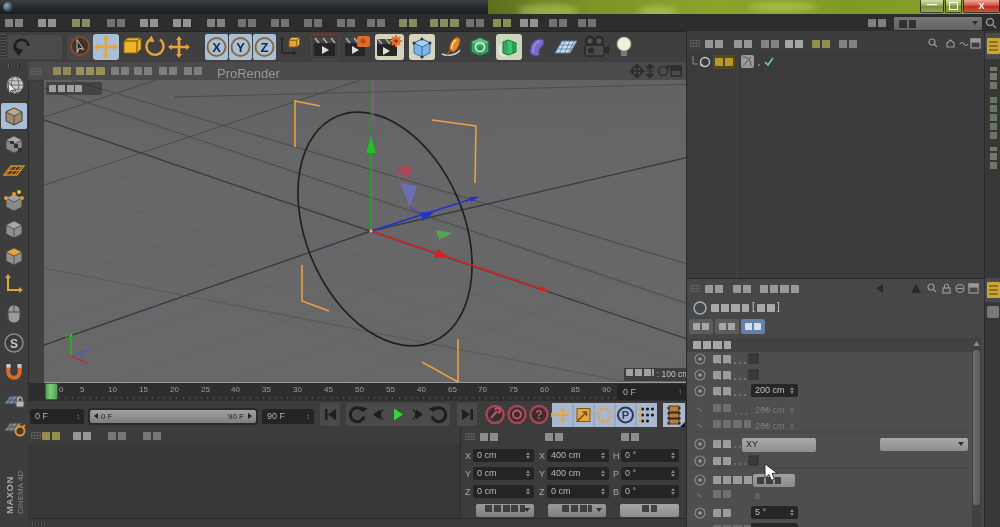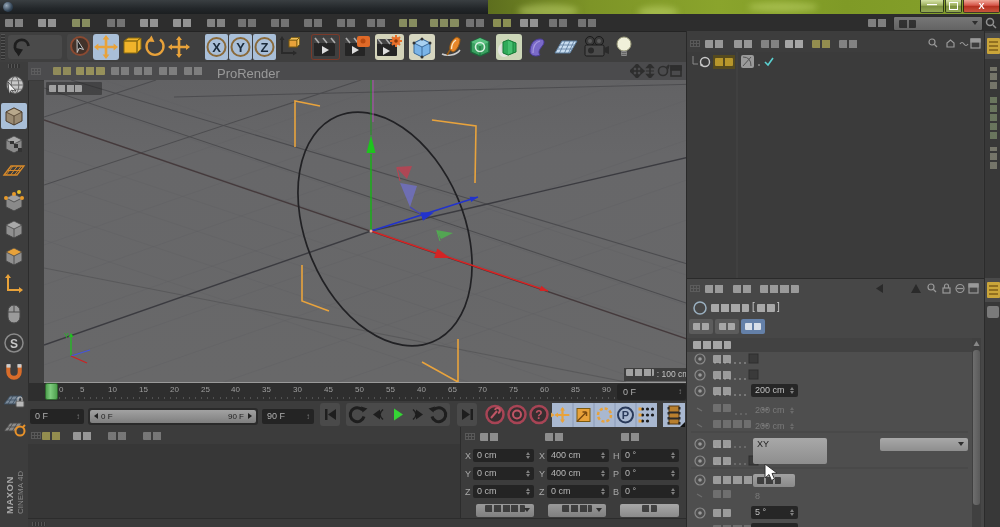--- a/index.html
+++ b/index.html
@@ -860,21 +860,21 @@
       <span class="cjk" style="width:18px;color:#b5b5b5;position:absolute;left:26px;top:105px;"></span>
       <span class="cjk" style="width:48px;color:#b5b5b5;position:absolute;left:26px;top:124px;"></span>
       <span class="cjk" style="width:18px;color:#7a7a7a;position:absolute;left:26px;top:138px;"></span>
       <span class="cjk" style="width:18px;color:#b5b5b5;position:absolute;left:26px;top:157px;"></span>
       <span class="cjk" style="width:38px;color:#7a7a7a;position:absolute;left:26px;top:173px;"></span>
 
       <div class="abs" style="left:64px;top:1px;width:73px;height:13px;"></div>
       <div class="abs" style="left:64px;top:32px;width:47px;height:13px;background:#262626;border-radius:2px;color:#c0c0c0;font-size:9px;line-height:13px;"><span style="margin-left:4px;">200 cm</span><span class="spn"></span></div>
       <div class="abs" style="left:64px;top:52px;width:47px;height:13px;color:#7a7a7a;font-size:9px;line-height:13px;"><span style="margin-left:4px;">200 cm</span><span class="spn spnd"></span></div>
       <div class="abs" style="left:64px;top:68px;width:47px;height:13px;color:#7a7a7a;font-size:9px;line-height:13px;"><span style="margin-left:4px;">200 cm</span><span class="spn spnd"></span></div>
-      <div class="abs" style="left:66px;top:86px;width:74px;height:26px;background:linear-gradient(180deg,#a8a8a8,#8e8e8e);border-radius:2px;color:#1e1e1e;font-size:9px;line-height:13px;"><span style="margin-left:4px;">XY</span></div>
+      <div class="abs" style="left:55px;top:86px;width:74px;height:14px;background:linear-gradient(180deg,#a8a8a8,#8e8e8e);border-radius:2px;color:#1e1e1e;font-size:9px;line-height:13px;"><span style="margin-left:4px;">XY</span></div>
       <div class="abs" style="left:193px;top:86px;width:88px;height:13px;background:linear-gradient(180deg,#a8a8a8,#8e8e8e);border-radius:2px;">
           <span class="tdn" style="right:4px;top:4px;"></span>
         </div>
       <div class="abs" style="left:66px;top:122px;width:42px;height:13px;background:linear-gradient(180deg,#a2a2a2,#8a8a8a);border-radius:2px;">
           <span class="cjk7" style="width:24px;color:#222;position:absolute;left:4px;top:3px;"></span>
         </div>
       <div class="abs" style="left:68px;top:139px;width:8px;height:10px;color:#7a7a7a;font-size:9px;">8</div>
       <div class="abs" style="left:64px;top:154px;width:47px;height:13px;background:#262626;border-radius:2px;color:#c0c0c0;font-size:9px;line-height:13px;"><span style="margin-left:4px;">5 °</span><span class="spn"></span></div>
       <div class="abs" style="left:64px;top:171px;width:47px;height:5px;background:#262626;border-radius:2px 2px 0 0;"></div>
 

